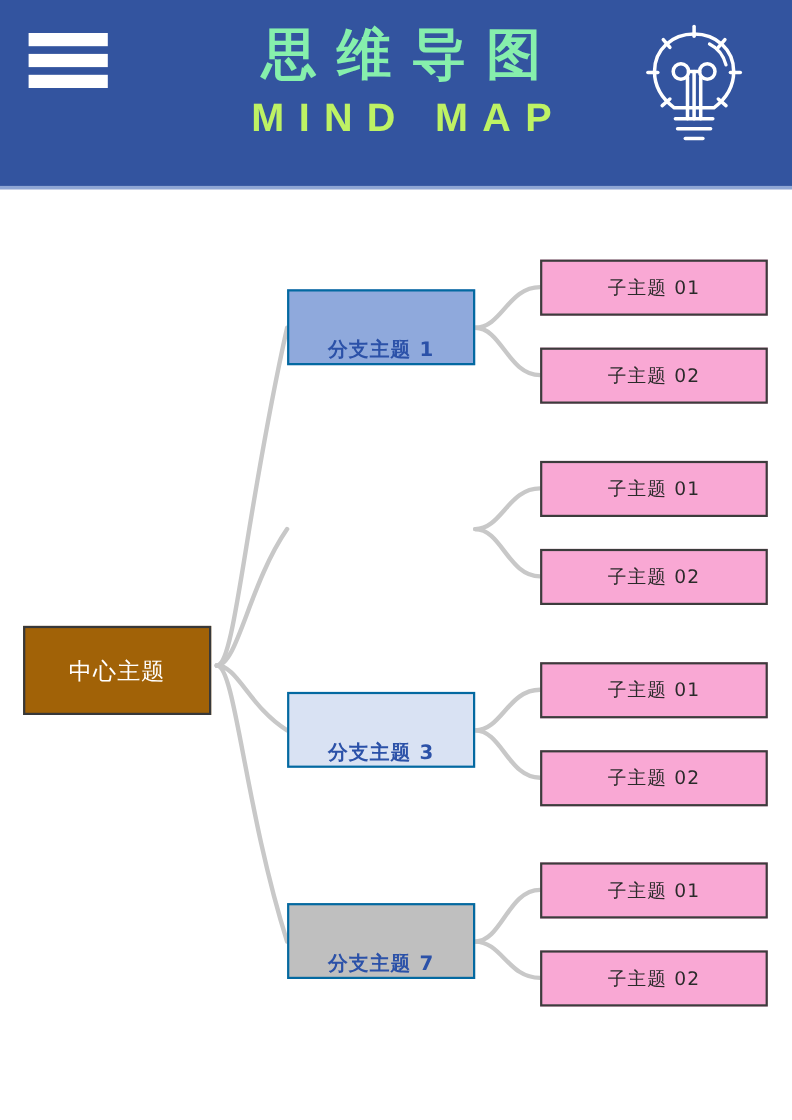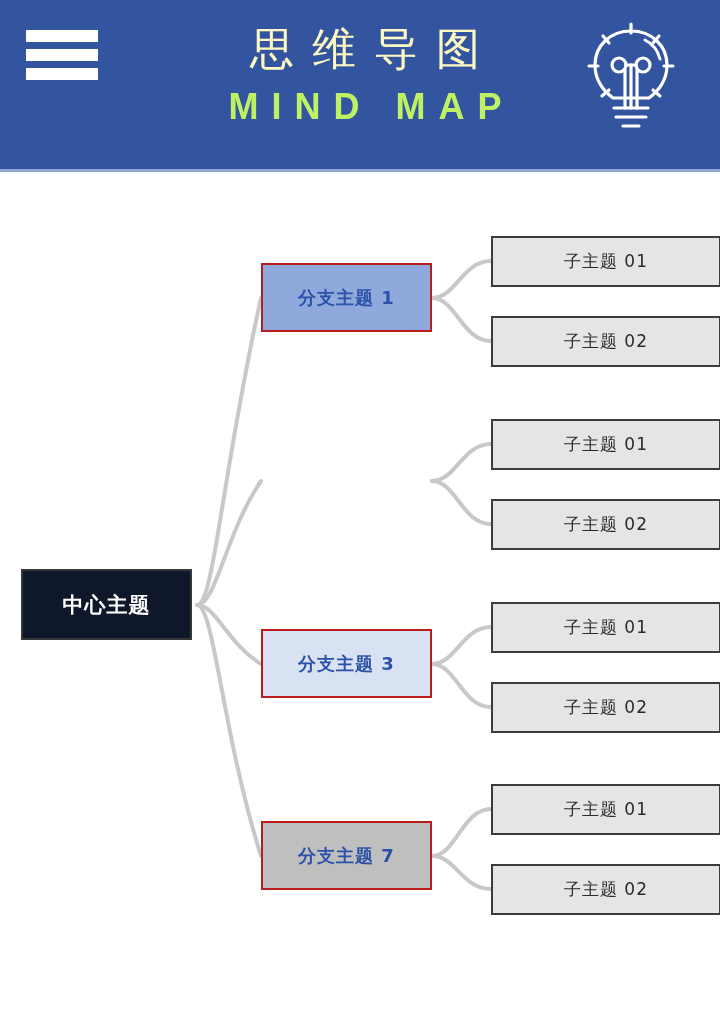--- a/index.html
+++ b/index.html
@@ -43,23 +43,23 @@
     background: #ffffff;
   }
   .title-block {
     position: absolute;
     left: 150px;
     top: 18px;
     width: 430px;
     text-align: center;
   }
   .title-cn {
-    color: #fef9c3;
-    font-size: 44px;
-    font-weight: normal;
+    color: #86efac;
+    font-size: 50px;
+    font-weight: bold;
     letter-spacing: 18px;
     line-height: 62px;
     text-indent: 18px;
     font-family: "DejaVu Sans", "Liberation Sans", sans-serif;
   }
   .title-en {
     color: #bef264;
     font-size: 36px;
     font-weight: bold;
     letter-spacing: 13px;
@@ -97,45 +97,46 @@
     position: absolute;
     box-sizing: border-box;
     display: flex;
     align-items: center;
     justify-content: center;
     text-align: center;
   }
   .node-central {
     left: 21px;
     width: 171px;
-    height: 71px;
-    background: #0f172a;
+    height: 81px;
+    background: #a16207;
     border: 2px solid #37383a;
     color: #ffffff;
     font-size: 21px;
-    font-weight: bold;
+    font-weight: normal;
     letter-spacing: 1px;
     font-family: "DejaVu Sans", "Liberation Sans", sans-serif;
   }
   .node-branch {
     left: 261px;
     width: 171px;
     height: 69px;
-    border: 2px solid #b91c1c;
+    border: 2px solid #0369a1;
     color: #2b51a8;
     font-size: 18px;
     font-weight: bold;
     letter-spacing: 1px;
     font-family: "DejaVu Sans", "Liberation Sans", sans-serif;
+    align-items: flex-end;
   }
   .node-leaf {
     left: 491px;
-    width: 230px;
+    width: 207px;
     height: 51px;
-    background: #e5e5e5;
+    background: #f9a8d4;
     border: 2px solid #3c3c3c;
     color: #2a2a2a;
     font-size: 17px;
     letter-spacing: 1px;
     font-family: "DejaVu Sans", "Liberation Sans", sans-serif;
     text-align: center;
   }
 </style>
 </head>
 <body>

